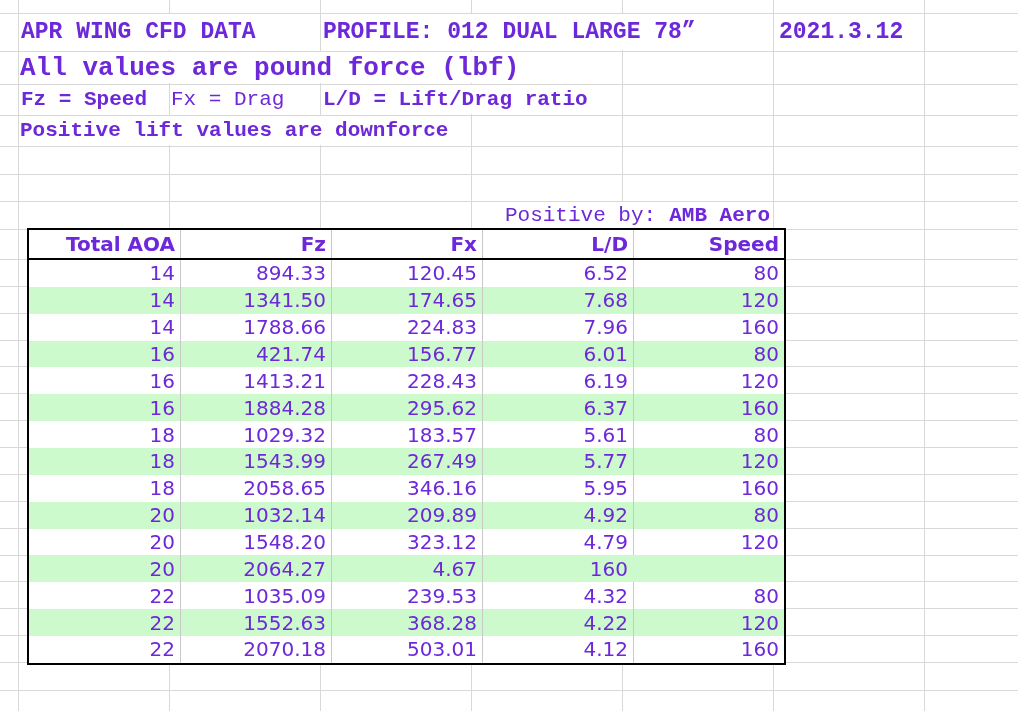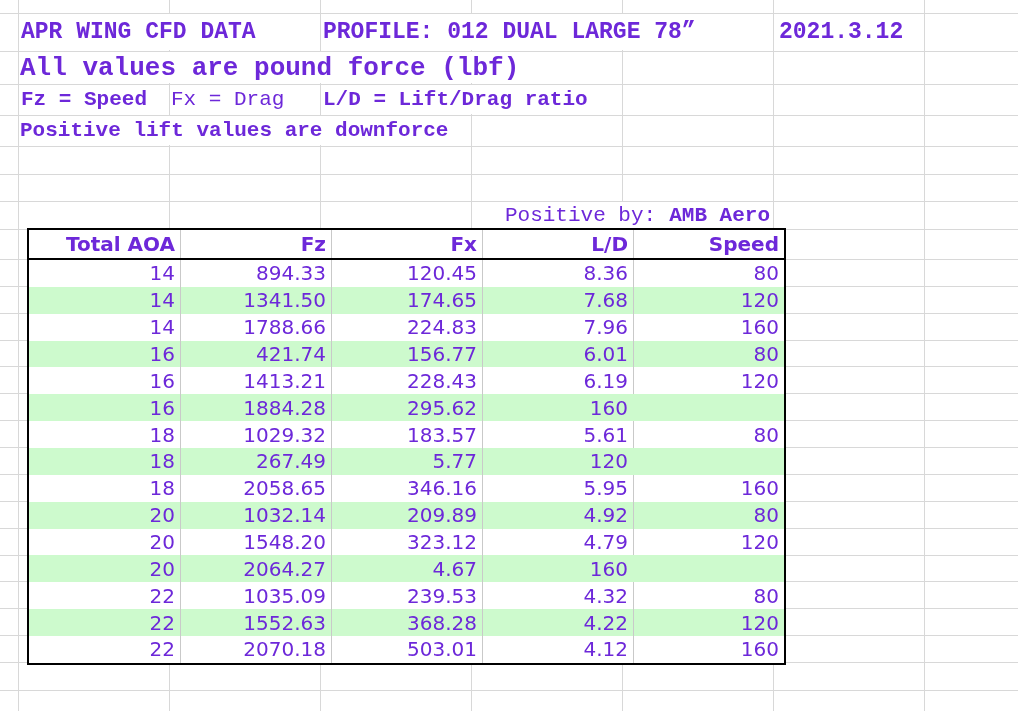--- a/index.html
+++ b/index.html
@@ -93,21 +93,21 @@
         <div class="cell h bl">Fz</div>
         <div class="cell h bl">Fx</div>
         <div class="cell h bl">L/D</div>
         <div class="cell h bl">Speed</div>
       </div>
     <div id="tbody">
         <div class="trow">
           <div class="cell">14</div>
           <div class="cell bl">894.33</div>
           <div class="cell bl">120.45</div>
-          <div class="cell bl">8.36</div>
+          <div class="cell bl">6.52</div>
           <div class="cell bl">80</div>
         </div>
         <div class="trow" style="background: rgb(205, 250, 205);">
           <div class="cell">14</div>
           <div class="cell bl">1341.50</div>
           <div class="cell bl">174.65</div>
           <div class="cell bl">7.68</div>
           <div class="cell bl">120</div>
         </div>
         <div class="trow">
@@ -128,31 +128,33 @@
           <div class="cell">16</div>
           <div class="cell bl">1413.21</div>
           <div class="cell bl">228.43</div>
           <div class="cell bl">6.19</div>
           <div class="cell bl">120</div>
         </div>
         <div class="trow" style="background: rgb(205, 250, 205);">
           <div class="cell">16</div>
           <div class="cell bl">1884.28</div>
           <div class="cell bl">295.62</div>
+          <div class="cell bl">6.37</div>
           <div class="cell bl">160</div>
         </div>
         <div class="trow">
           <div class="cell">18</div>
           <div class="cell bl">1029.32</div>
           <div class="cell bl">183.57</div>
           <div class="cell bl">5.61</div>
           <div class="cell bl">80</div>
         </div>
         <div class="trow" style="background: rgb(205, 250, 205);">
           <div class="cell">18</div>
+          <div class="cell bl">1543.99</div>
           <div class="cell bl">267.49</div>
           <div class="cell bl">5.77</div>
           <div class="cell bl">120</div>
         </div>
         <div class="trow">
           <div class="cell">18</div>
           <div class="cell bl">2058.65</div>
           <div class="cell bl">346.16</div>
           <div class="cell bl">5.95</div>
           <div class="cell bl">160</div>

